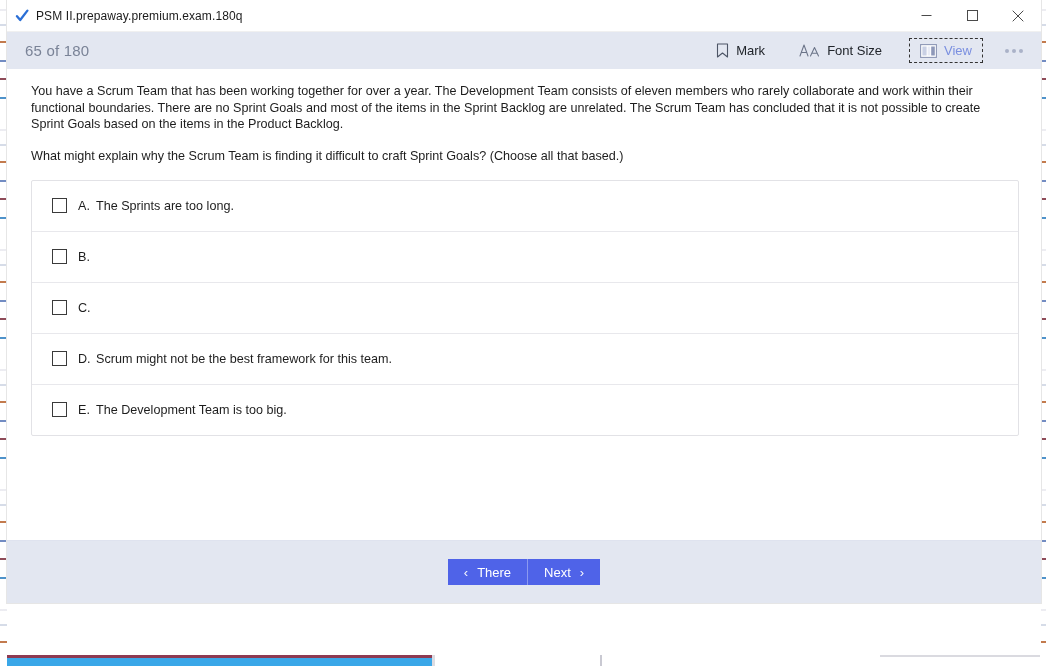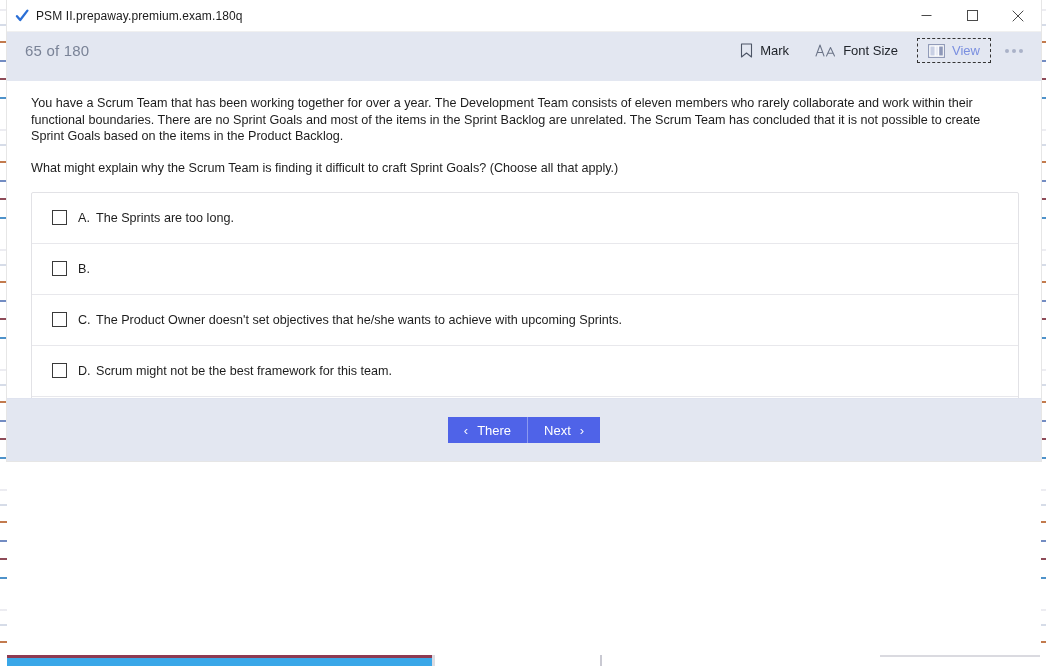--- a/index.html
+++ b/index.html
@@ -45,21 +45,21 @@
   }
   #edge-left  { left: 0; }
   #edge-right { right: 0; width: 5px; }
 
   
   #app-window {
     position: absolute;
     left: 7px;
     top: 0;
     width: 1034px;
-    height: 461px;
+    height: 603px;
     background: #ffffff;
     box-shadow: 0 0 0 1px #e6e6e6;
     display: flex;
     flex-direction: column;
   }
 
   
   #title-bar {
     height: 31px;
     min-height: 31px;
@@ -100,33 +100,33 @@
   }
   .win-btn svg { display: block; }
 
   
   #toolbar {
     height: 37px;
     min-height: 37px;
     background: #e3e7f1;
     display: flex;
     align-items: center;
-    padding: 0 8px 12px 18px;
+    padding: 0 8px 0 18px;
     position: relative;
   }
   #question-counter {
     font-size: 15px;
     color: #7a8397;
     letter-spacing: .2px;
   }
   #toolbar-actions {
     margin-left: auto;
     display: flex;
     align-items: center;
-    gap: 0px;
+    gap: 8px;
   }
   .tool-btn {
     display: flex;
     align-items: center;
     gap: 7px;
     padding: 5px 13px;
     font-size: 13px;
     color: #21252b;
     cursor: default;
     white-space: nowrap;
@@ -334,36 +334,35 @@
         <span class="dot"></span>
         <span class="dot"></span>
         <span class="dot"></span>
       </div>
 
     </div>
   </div>
 
   <div id="content">
     <p id="question-stem">You have a Scrum Team that has been working together for over a year. The Development Team consists of eleven members who rarely collaborate and work within their functional boundaries. There are no Sprint Goals and most of the items in the Sprint Backlog are unrelated. The Scrum Team has concluded that it is not possible to create Sprint Goals based on the items in the Product Backlog.</p>
-    <p id="question-prompt">What might explain why the Scrum Team is finding it difficult to craft Sprint Goals? (Choose all that apply.)</p>
+    <p id="question-prompt">What might explain why the Scrum Team is finding it difficult to craft Sprint Goals? (Choose all that based.)</p>
 
     <div id="answer-list">
         <div class="answer-row">
           <span class="checkbox"></span>
           <span class="answer-letter">A.</span>
           <span class="answer-text">The Sprints are too long.</span>
         </div>
         <div class="answer-row">
           <span class="checkbox"></span>
           <span class="answer-letter">B.</span>
         </div>
         <div class="answer-row">
           <span class="checkbox"></span>
           <span class="answer-letter">C.</span>
-          <span class="answer-text">The Product Owner doesn't set objectives that he/she wants to achieve with upcoming Sprints.</span>
         </div>
         <div class="answer-row">
           <span class="checkbox"></span>
           <span class="answer-letter">D.</span>
           <span class="answer-text">Scrum might not be the best framework for this team.</span>
         </div>
         <div class="answer-row">
           <span class="checkbox"></span>
           <span class="answer-letter">E.</span>
           <span class="answer-text">The Development Team is too big.</span>

